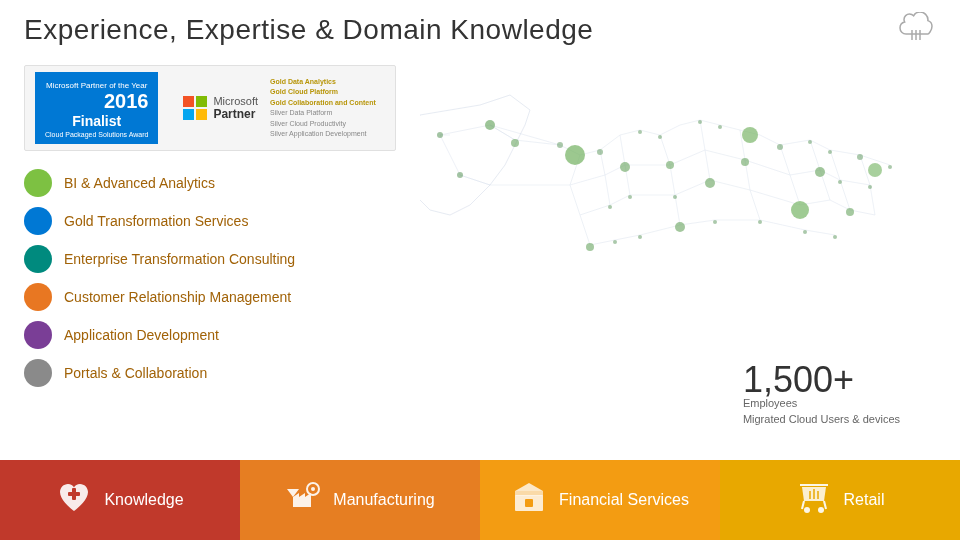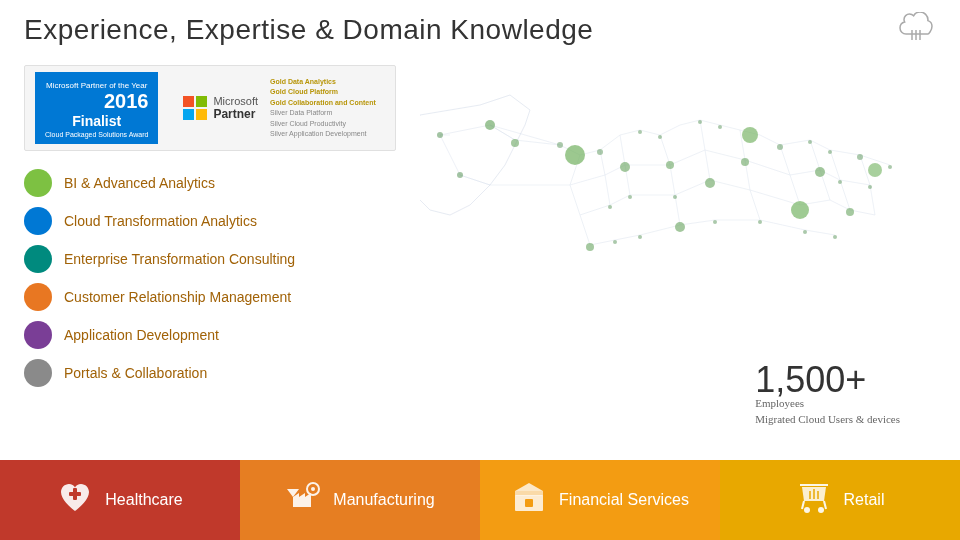--- a/index.html
+++ b/index.html
@@ -153,21 +153,20 @@
     }
     .stat-number-large {
       font-size: 36px;
       font-weight: 300;
       color: #333;
     }
     .stat-label {
       font-size: 11px;
       color: #666;
       margin-top: -4px;
-      font-family: Liberation Serif, serif;
     }
     .stat-number-xlarge {
       font-size: 40px;
       font-weight: 300;
       color: #333;
       margin-top: 8px;
     }
 
     
     .bottom-bar {
@@ -254,21 +253,21 @@
       </div>
     </div>
 
     <div>
       <div class="service-item">
         <div class="service-dot dot-green"></div>
         <span class="service-label">BI &amp; Advanced Analytics</span>
       </div>
       <div class="service-item">
         <div class="service-dot dot-blue"></div>
-        <span class="service-label">Cloud Transformation Analytics</span>
+        <span class="service-label">Gold Transformation Services</span>
       </div>
       <div class="service-item">
         <div class="service-dot dot-teal"></div>
         <span class="service-label">Enterprise Transformation Consulting</span>
       </div>
       <div class="service-item">
         <div class="service-dot dot-orange"></div>
         <span class="service-label">Customer Relationship Management</span>
       </div>
       <div class="service-item">
@@ -429,21 +428,21 @@
 
 <div class="bottom-bar">
   <div class="bottom-item healthcare">
     <span class="bottom-icon">
       <svg width="36" height="36" viewBox="0 0 36 36" fill="white" xmlns="http://www.w3.org/2000/svg">
         <path d="M18 32C18 32 4 22 4 13C4 8.6 7.6 5 12 5C14.6 5 17 6.4 18 8.4C19 6.4 21.4 5 24 5C28.4 5 32 8.6 32 13C32 22 18 32 18 32Z"></path>
         <rect x="16" y="9" width="4" height="12" rx="1" fill="#c0392b"></rect>
         <rect x="12" y="13" width="12" height="4" rx="1" fill="#c0392b"></rect>
       </svg>
     </span>
-    <span>Healthcare</span>
+    <span>Knowledge</span>
   </div>
   <div class="bottom-item manufacturing">
     <span class="bottom-icon">
       <svg width="36" height="36" viewBox="0 0 36 36" fill="white" xmlns="http://www.w3.org/2000/svg">
         <path d="M8 28V18L14 14V18L20 14V18L26 14V28H8Z"></path>
         <path d="M8 18L2 10H14L8 18Z"></path>
         <circle cx="28" cy="10" r="6" fill="none" stroke="white" stroke-width="2"></circle>
         <circle cx="28" cy="10" r="2" fill="white"></circle>
       </svg>
     </span>

